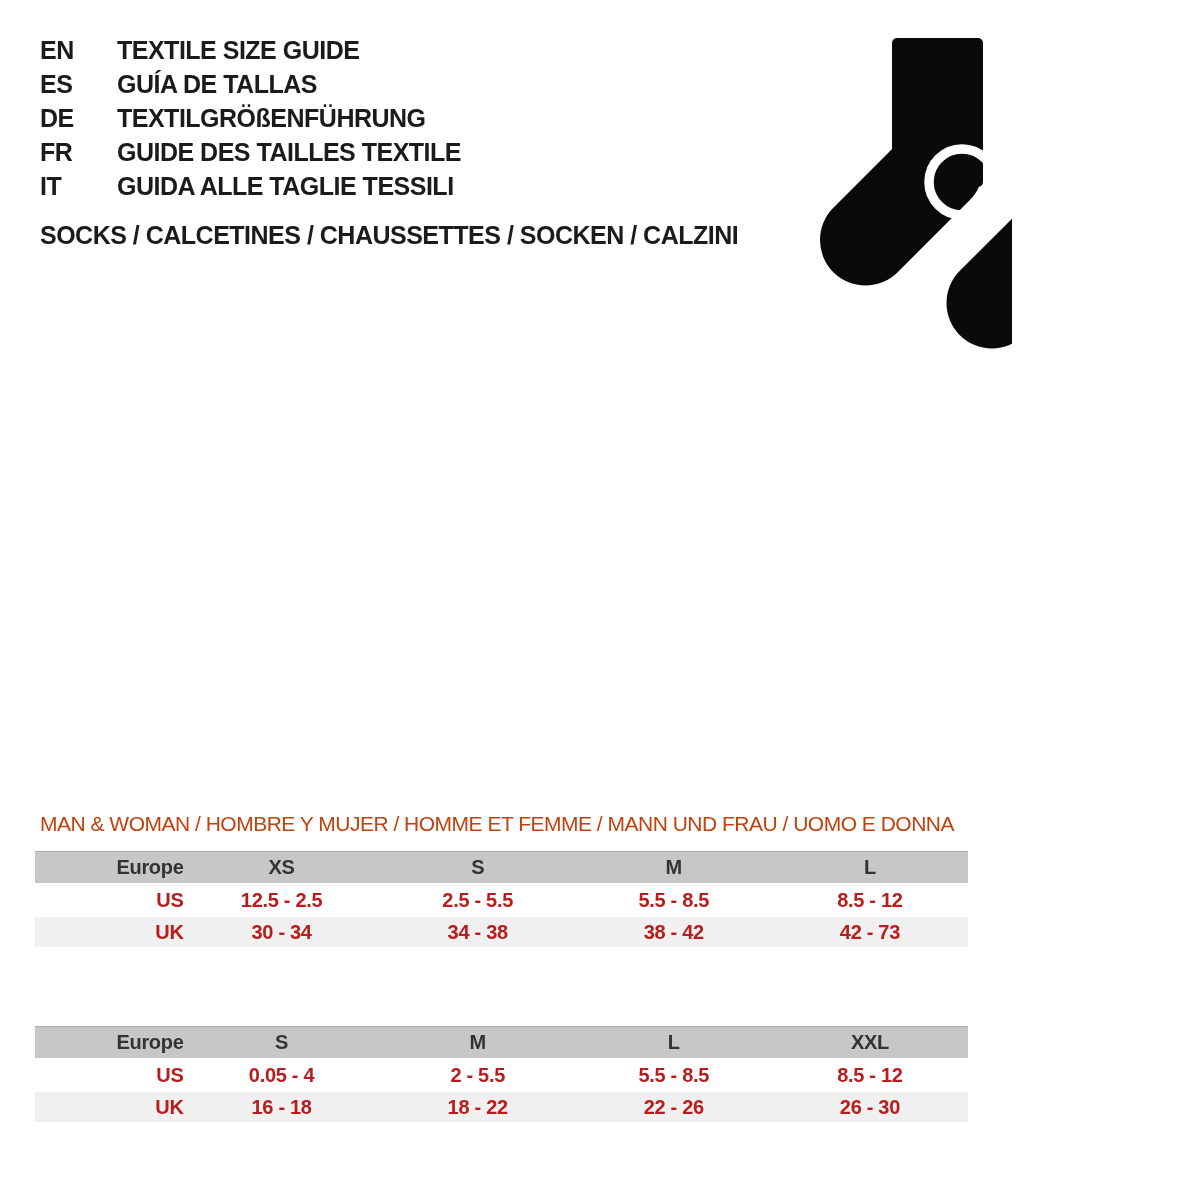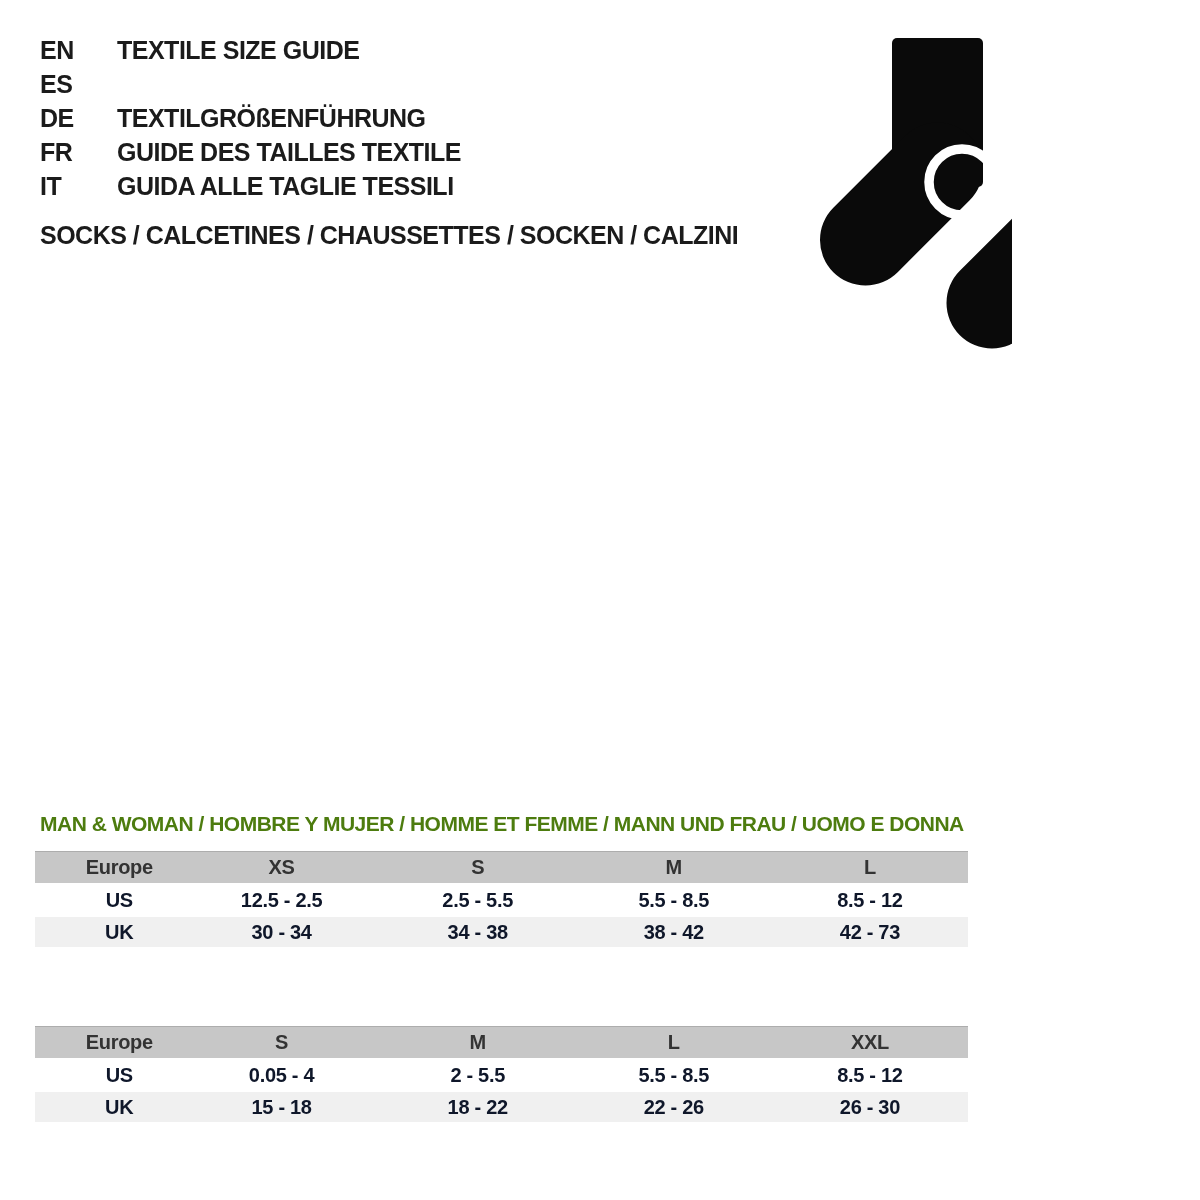--- a/index.html
+++ b/index.html
@@ -24,46 +24,47 @@
   }
 
   
   .socks-svg { position:absolute; left:812px; top:30px; }
 
   
   .size-section { position:absolute; left:35px; width:933px; }
   .section-man { top:812px; }
   .section-children { top:1026px; }
   .section-title {
-    font-size:21px; font-weight:700; letter-spacing:-0.5px; color:#4d7c0f;
+    font-size:21px; font-weight:400; letter-spacing:-0.5px; color:#c2410c;
     padding-left:5px; margin:0 0 15px 0; white-space:nowrap;
   }
   .t-row {
     display:flex; align-items:center; height:30px; margin-bottom:2px;
-    font-size:20px; font-weight:700; color:#0f172a; letter-spacing:-0.3px;
+    font-size:20px; font-weight:700; color:#b91c1c; letter-spacing:-0.3px;
   }
   .t-row.head {
     background:#c7c7c7; border-top:1px solid #adadad; height:31px; color:#333333;
   }
   .t-row.alt { background:#f0f0f0; }
   .cell { width:21.25%; text-align:center; }
-  .cell.region { width:15%; text-align:center; padding-left:10px; box-sizing:border-box;margin-left:10px; }
+  .cell.region { width:15%; text-align:right; padding-left:10px; box-sizing:border-box;margin-left:10px; }
 </style>
 </head>
 <body>
 
 <div class="page">
 
   <div class="lang-block">
     <div class="lang-row">
       <span class="lang-code">EN</span>
       <span class="lang-label">TEXTILE SIZE GUIDE</span>
     </div>
     <div class="lang-row">
       <span class="lang-code">ES</span>
+      <span class="lang-label">GUÍA DE TALLAS</span>
     </div>
     <div class="lang-row">
       <span class="lang-code">DE</span>
       <span class="lang-label">TEXTILGRÖßENFÜHRUNG</span>
     </div>
     <div class="lang-row">
       <span class="lang-code">FR</span>
       <span class="lang-label">GUIDE DES TAILLES TEXTILE</span>
     </div>
     <div class="lang-row">
@@ -127,21 +128,21 @@
       </div>
       <div class="t-row">
         <div class="cell region">US</div>
         <div class="cell">0.05 - 4</div>
         <div class="cell">2 - 5.5</div>
         <div class="cell">5.5 - 8.5</div>
         <div class="cell">8.5 - 12</div>
       </div>
       <div class="t-row alt">
         <div class="cell region">UK</div>
-        <div class="cell">15 - 18</div>
+        <div class="cell">16 - 18</div>
         <div class="cell">18 - 22</div>
         <div class="cell">22 - 26</div>
         <div class="cell">26 - 30</div>
       </div>
     </div>
   </div>
 
 </div>
 
 </body></html>

